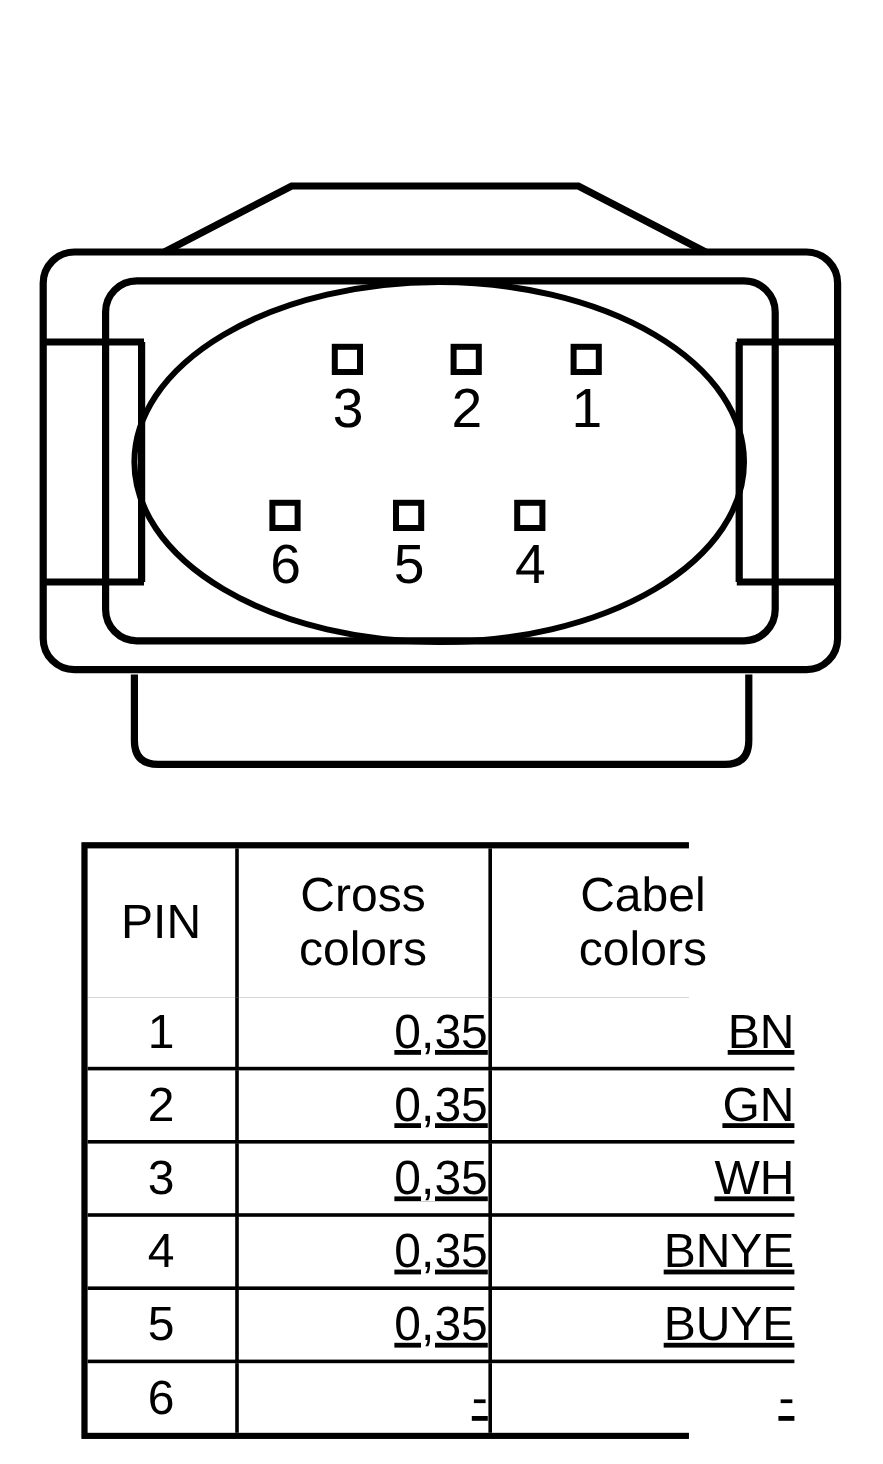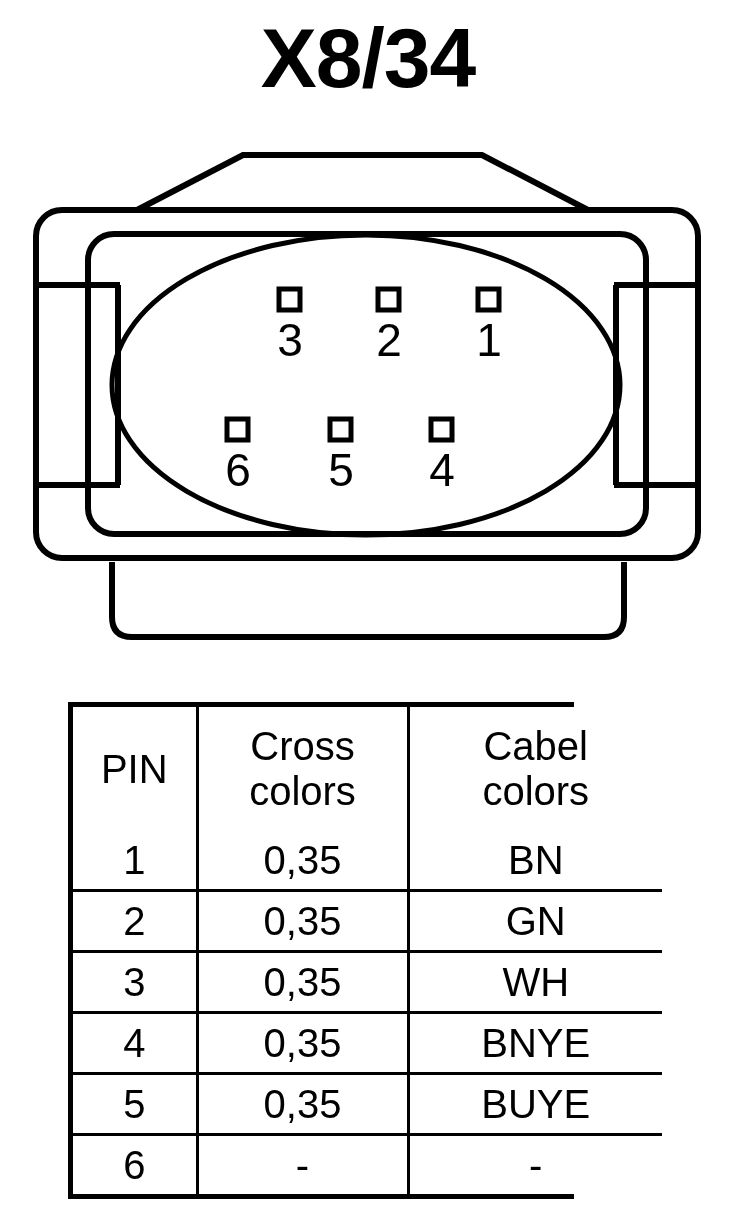--- a/index.html
+++ b/index.html
@@ -73,31 +73,31 @@
     text-align:center;
     vertical-align:middle;
   }
   td.pin{
     height:58px;
     text-align:center;
     vertical-align:middle;
   }
   td.val{
     height:58px;
-    text-align:center;
+    text-align:right;
     vertical-align:middle;
     padding-left:9px;
+    text-decoration:underline;
   }
 </style>
 </head>
 <body>
 
 <div id="page">
 
-  <div class="title">X8/34</div>
 
   <div class="connector">
     <svg width="736" height="530" viewBox="0 0 736 530" xmlns="http://www.w3.org/2000/svg">
       <g fill="none" stroke="#000000" stroke-width="6" stroke-linejoin="miter" stroke-linecap="butt">
 
         <path d="M 137 80 L 243 25 L 482 25 L 588 80"></path>
 
         <rect x="36" y="80" width="662" height="348" rx="26" ry="26"></rect>
 
         <rect x="88" y="104" width="558" height="300" rx="26" ry="26"></rect>

